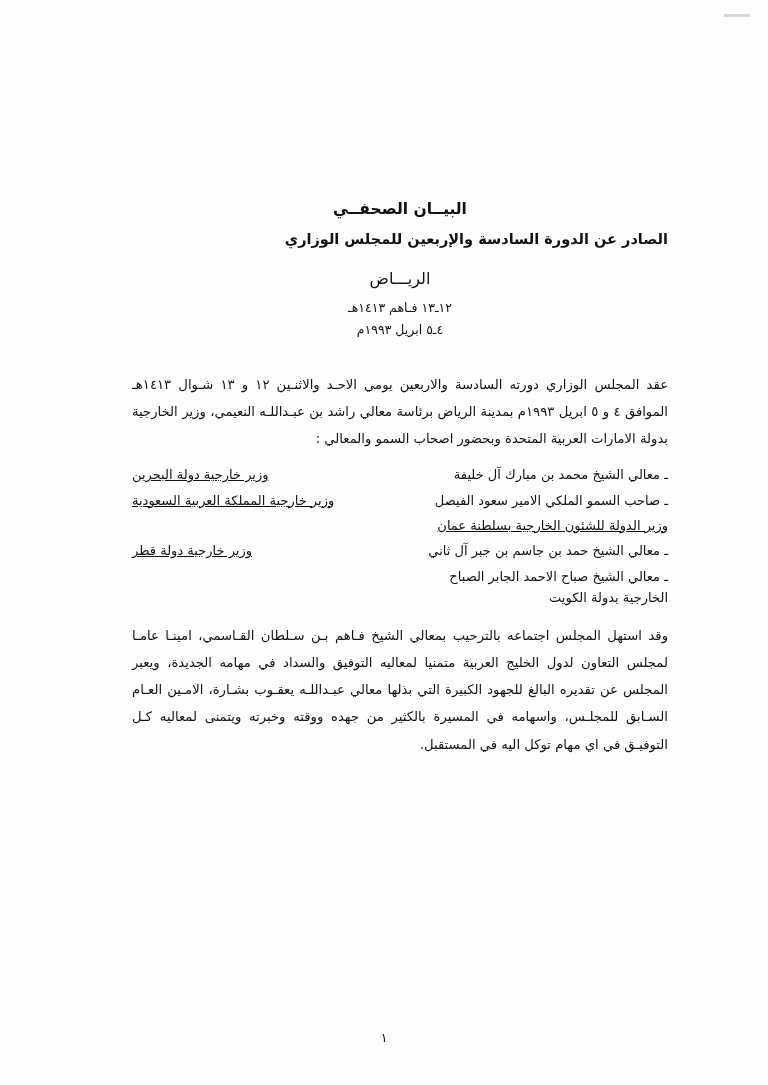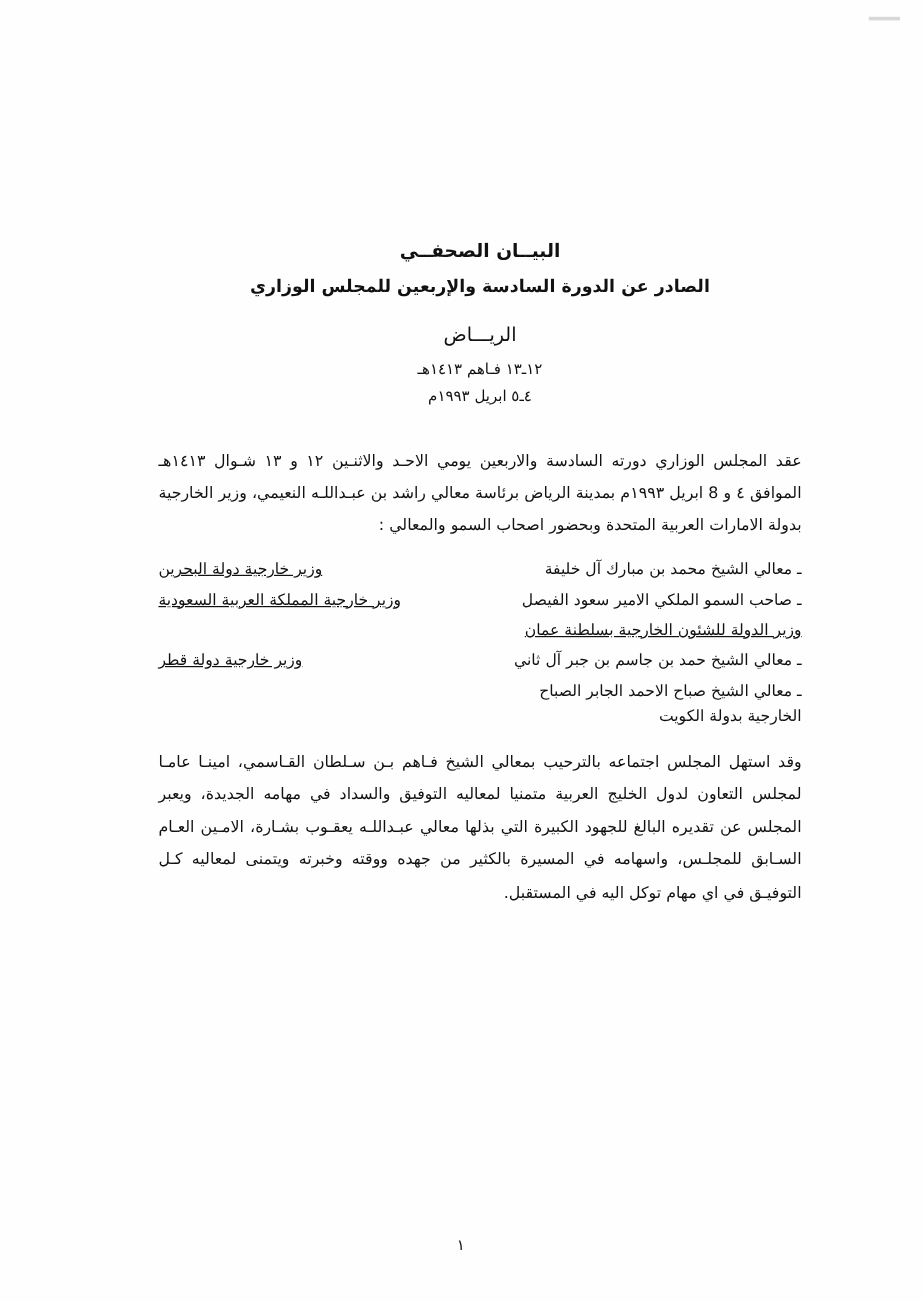--- a/index.html
+++ b/index.html
@@ -43,20 +43,21 @@
   .title-main {
     font-weight: bold;
     font-size: 15.5px;
     letter-spacing: 1px;
     margin: 0 0 13px 0;
   }
   .title-sub {
     font-weight: bold;
     font-size: 14.5px;
     margin: 0 0 22px 0;
+    text-align: right;
   }
   .place {
     font-size: 16px;
     letter-spacing: 2px;
     margin: 0 0 12px 0;
   }
   .date-line {
     font-size: 12.5px;
     margin: 0 0 7px 0;
     letter-spacing: 0.5px;
@@ -121,21 +122,21 @@
     <div class="title-block">
       <h1 class="title-main">البيــان الصحفــي</h1>
       <h2 class="title-sub">الصادر عن الدورة السادسة والإربعين للمجلس الوزاري</h2>
       <div class="place">الريـــاض</div>
       <div class="date-line">١٢ـ١٣ فـاهم ١٤١٣هـ</div>
       <div class="date-line">٤ـ٥ ابريل ١٩٩٣م</div>
     </div>
 
     <div class="body-block">
 
-      <p class="para">عقد المجلس الوزاري دورته السادسة والاربعين يومي الاحـد والاثنـين ١٢ و ١٣ شـوال ١٤١٣هـ الموافق ٤ و 8 ابريل ١٩٩٣م بمدينة الرياض برئاسة معالي راشد بن عبـداللـه النعيمي، وزير الخارجية بدولة الامارات العربية المتحدة وبحضور اصحاب السمو والمعالي :</p>
+      <p class="para">عقد المجلس الوزاري دورته السادسة والاربعين يومي الاحـد والاثنـين ١٢ و ١٣ شـوال ١٤١٣هـ الموافق ٤ و ٥ ابريل ١٩٩٣م بمدينة الرياض برئاسة معالي راشد بن عبـداللـه النعيمي، وزير الخارجية بدولة الامارات العربية المتحدة وبحضور اصحاب السمو والمعالي :</p>
 
       <div class="delegates">
         <div class="delegate-row">
           <span class="delegate-name">ـ معالي الشيخ محمد بن مبارك آل خليفة</span>
           <span class="delegate-title">وزير خارجية دولة البحرين</span>
         </div>
         <div class="delegate-row">
           <span class="delegate-name">ـ صاحب السمو الملكي الامير سعود الفيصل</span>
           <span class="delegate-title">وزير خارجية المملكة العربية السعودية</span>
         </div>

